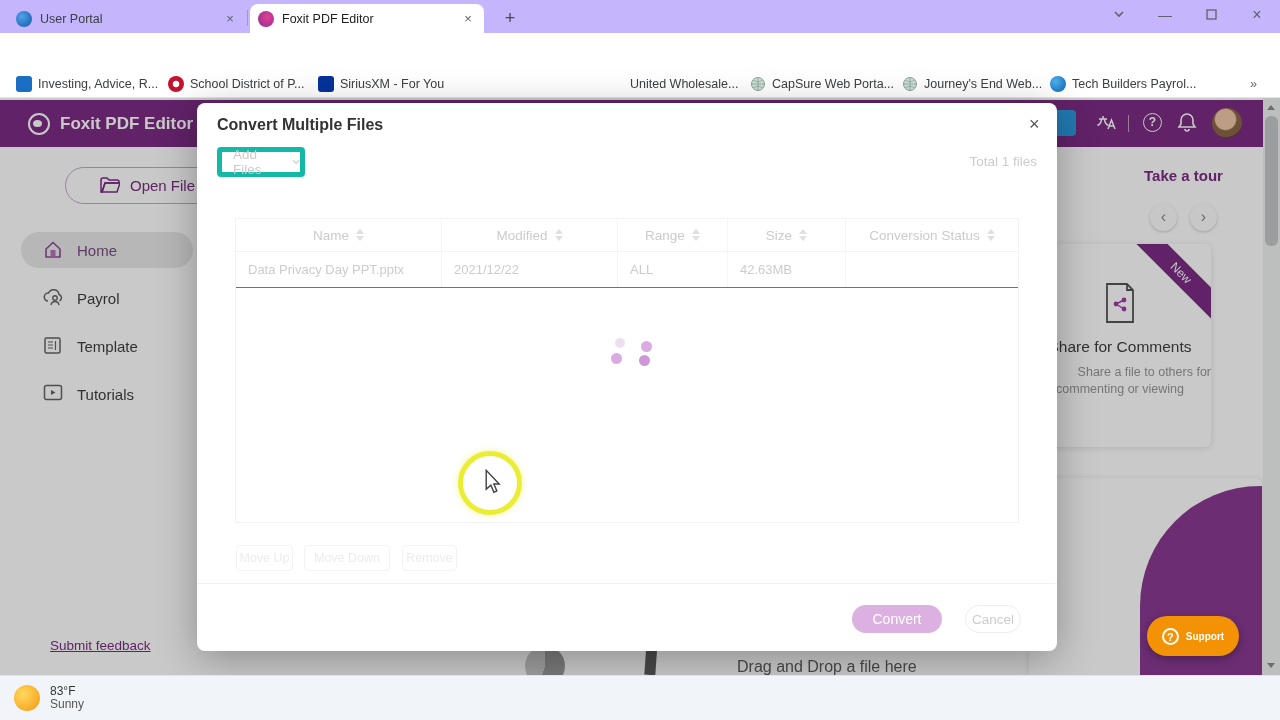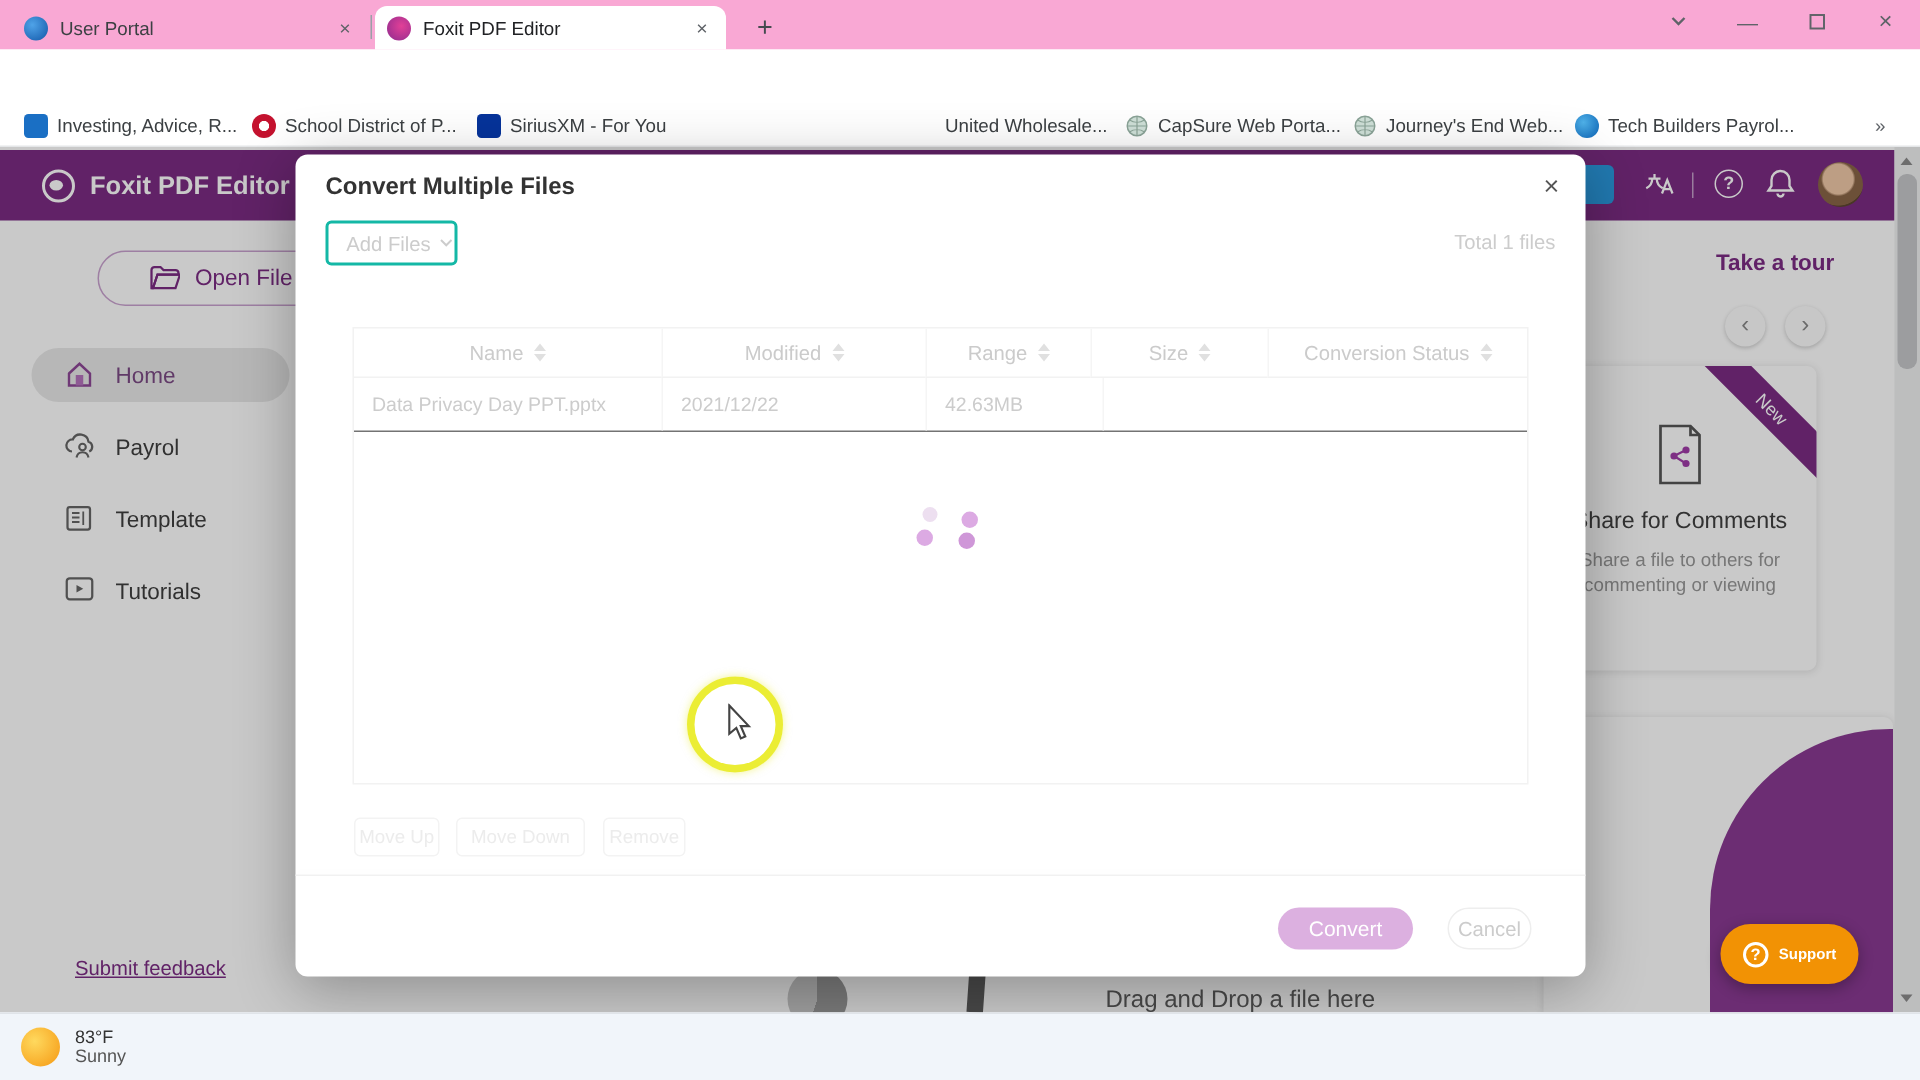--- a/index.html
+++ b/index.html
@@ -3,21 +3,21 @@
 <meta charset="utf-8">
 <style>
   * { margin:0; padding:0; box-sizing:border-box; }
   html,body { width:1280px; height:720px; overflow:hidden; background:#fff;
     font-family:"Liberation Sans", sans-serif; }
   .abs { position:absolute; }
   .flex { display:flex; align-items:center; }
   .screen { position:relative; width:1280px; height:720px; overflow:hidden; }
 
   
-  .tabstrip { left:0; top:0; width:1280px; height:33px; background:#f9a8d4; }
+  .tabstrip { left:0; top:0; width:1280px; height:33px; background:#c4b5fd; }
   .tab-inactive { left:8px; top:4px; width:238px; height:29px; border-radius:8px 8px 0 0;
     padding:0 8px; color:#3c4043; font-size:12.5px; }
   .tab-active { left:250px; top:4px; width:234px; height:29px; background:#fff;
     border-radius:8px 8px 0 0; padding:0 8px; color:#202124; font-size:12.5px; }
   .tab-title { flex:1; white-space:nowrap; overflow:hidden; margin-left:8px; }
   .tab-close { width:16px; height:16px; border-radius:50%; text-align:center; line-height:15px;
     font-size:13px; color:#5f6368; }
   .favicon { width:16px; height:16px; border-radius:50%; flex:0 0 16px; }
   .newtab { left:498px; top:7px; width:24px; height:24px; font-size:18px; color:#454a4f;
     text-align:center; line-height:23px; }
@@ -66,21 +66,21 @@
   .sb-thumb { left:2px; width:13px; background:#c6c8ca; border-radius:6px; }
   .sb-arrow { width:0; height:0; border-left:4px solid transparent; border-right:4px solid transparent; }
 
   .dim { left:0; top:98px; width:1280px; height:577px; background:rgba(0,0,0,.21); z-index:5; }
 
   
   .modal { left:197px; top:103px; width:860px; height:548px; background:#fff; border-radius:8px;
     box-shadow:0 8px 40px rgba(0,0,0,.3); z-index:10; }
   .m-title { font-size:16px; font-weight:700; color:#333; }
   .m-close { font-size:18px; color:#555; }
-  .addfiles { left:20px; top:44px; width:88px; height:30px; border:2px solid #14b8a6;
+  .addfiles { left:20px; top:44px; width:88px; height:30px; border:5px solid #14b8a6;
     border-radius:4px; justify-content:center; color:#ccc; font-size:13.5px; gap:6px;padding-left:11px; }
   .m-total { color:#ccc; font-size:13.5px; }
   .tbl { left:38px; top:115px; width:784px; height:305px; border:1px solid #f2f2f2; }
   .th { height:33px; border-bottom:1px solid #f2f2f2; justify-content:center; color:#cbcbcb;
     font-size:13.5px; gap:7px; }
   .th + .th, .td + .td { border-left:1px solid #f5f5f5; }
   .sortarrows { display:flex; flex-direction:column; gap:2px; }
   .tri-up { width:0;height:0;border-left:4px solid transparent;border-right:4px solid transparent;
     border-bottom:5px solid #e0e0e0; }
   .tri-dn { width:0;height:0;border-left:4px solid transparent;border-right:4px solid transparent;
@@ -333,21 +333,21 @@
         <svg width="34" height="42" viewBox="0 0 34 42">
             <path d="M4 2h20l6 6v32H4z" fill="#fff" stroke="#555" stroke-width="1.8"></path>
             <path d="M24 2v6h6" fill="none" stroke="#555" stroke-width="1.8"></path>
             <circle cx="13" cy="22" r="2.4" fill="#a03ca8"></circle>
             <circle cx="21" cy="18" r="2.4" fill="#a03ca8"></circle>
             <circle cx="21" cy="27" r="2.4" fill="#a03ca8"></circle>
             <path d="M13 22l8-4M13 22l8 5" stroke="#a03ca8" stroke-width="1.4"></path>
           </svg>
       </div>
       <div style="text-align:center;margin-top:10px;font-size:15.5px;color:#404040;">Share for Comments</div>
-      <div style="text-align:center;margin-top:9px;font-size:12.5px;color:#979797;">Share a file to others for</div>
+      <div style="text-align:right;margin-top:9px;font-size:12.5px;color:#979797;">Share a file to others for</div>
       <div style="text-align:center;margin-top:3px;font-size:12.5px;color:#979797;">commenting or viewing</div>
     </div>
 
     <div class="abs card" style="left:1029px;top:380px;width:233px;height:197px;border-radius:6px 6px 0 0;">
       <div class="abs purpleblob" style="left:111px;top:8px;width:122px;height:189px;"></div>
     </div>
 
     <div class="abs" style="left:525px;top:548px;width:40px;height:40px;border-radius:50%;background:conic-gradient(#9a9a9a 0 55%, #c9c9c9 55% 100%);"></div>
     <div class="abs" style="left:646px;top:528px;width:11px;height:49px;background:#5c5c5c;transform:rotate(4deg);border-radius:2px 2px 0 0;"></div>
     <div class="abs" style="left:641px;top:536px;width:6px;height:8px;background:#e9e9e9;border:1px solid #999;"></div>
@@ -408,20 +408,21 @@
           <span>Conversion Status</span>
           <span class="sortarrows">
               <span class="tri-up"></span>
               <span class="tri-dn"></span>
             </span>
         </div>
       </div>
       <div class="abs trow">
         <div class="td" style="width:205px;">Data Privacy Day PPT.pptx</div>
         <div class="td" style="width:176px;">2021/12/22</div>
+        <div class="td" style="width:110px;">ALL</div>
         <div class="td" style="width:118px;">42.63MB</div>
         <div class="td" style="width:173px;"></div>
       </div>
     </div>
 
     <div class="abs dot" style="left:418px;top:235px;width:10px;height:10px;background:#eddff0;animation-delay:0s;"></div>
     <div class="abs dot" style="left:444px;top:238px;width:11px;height:11px;background:#dcaae3;animation-delay:.3s;"></div>
     <div class="abs dot" style="left:414px;top:250px;width:11px;height:11px;background:#dcaae3;animation-delay:.6s;"></div>
     <div class="abs dot" style="left:442px;top:252px;width:11px;height:11px;background:#cf97d8;animation-delay:.9s;"></div>
 

